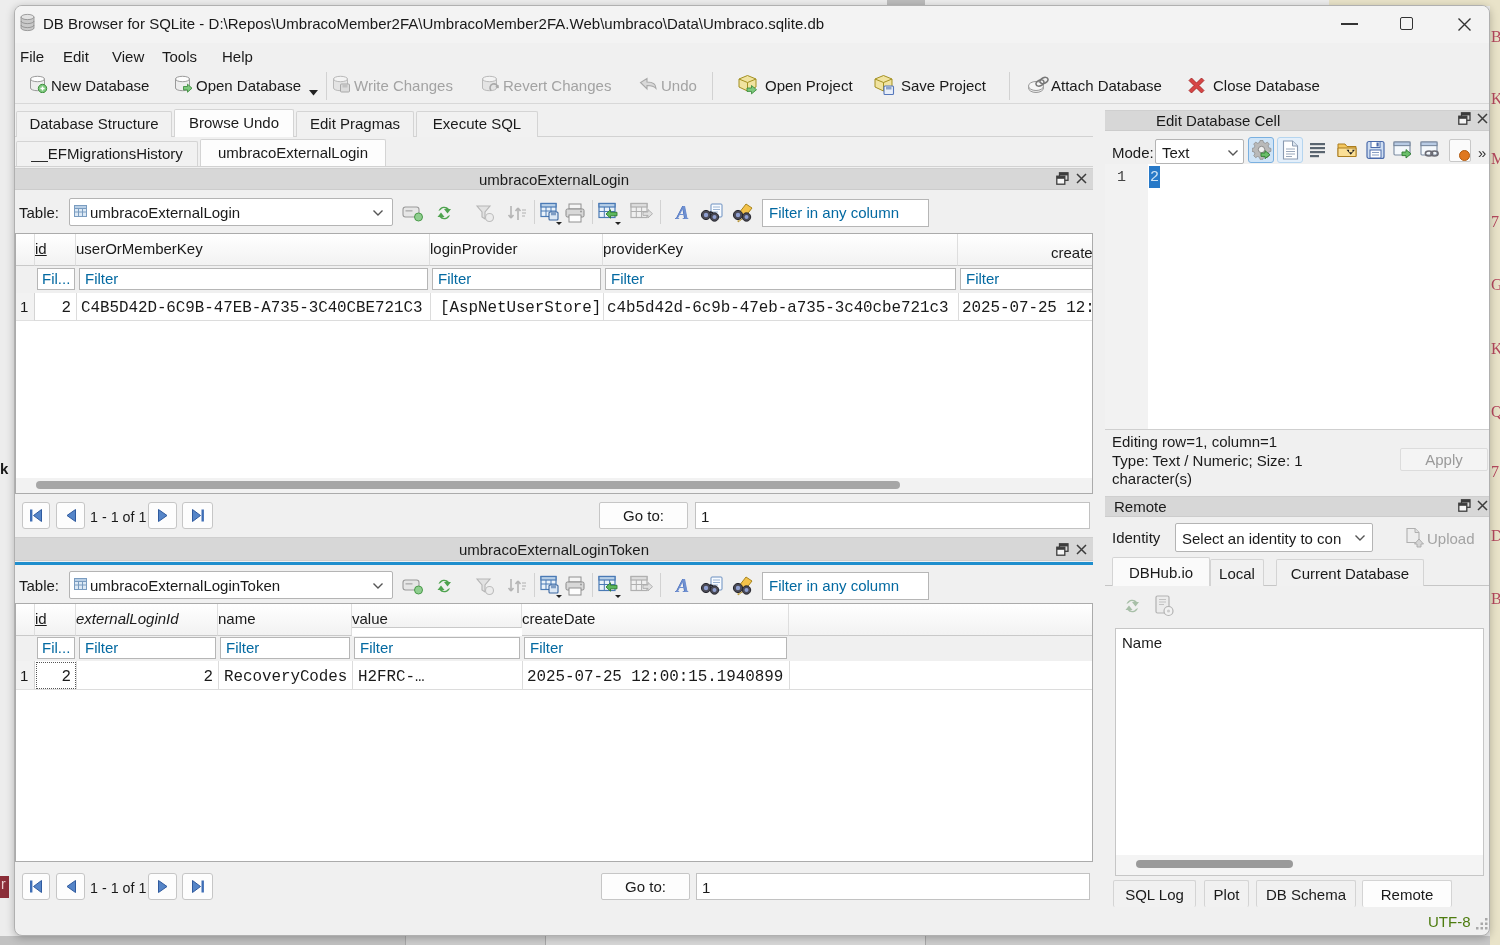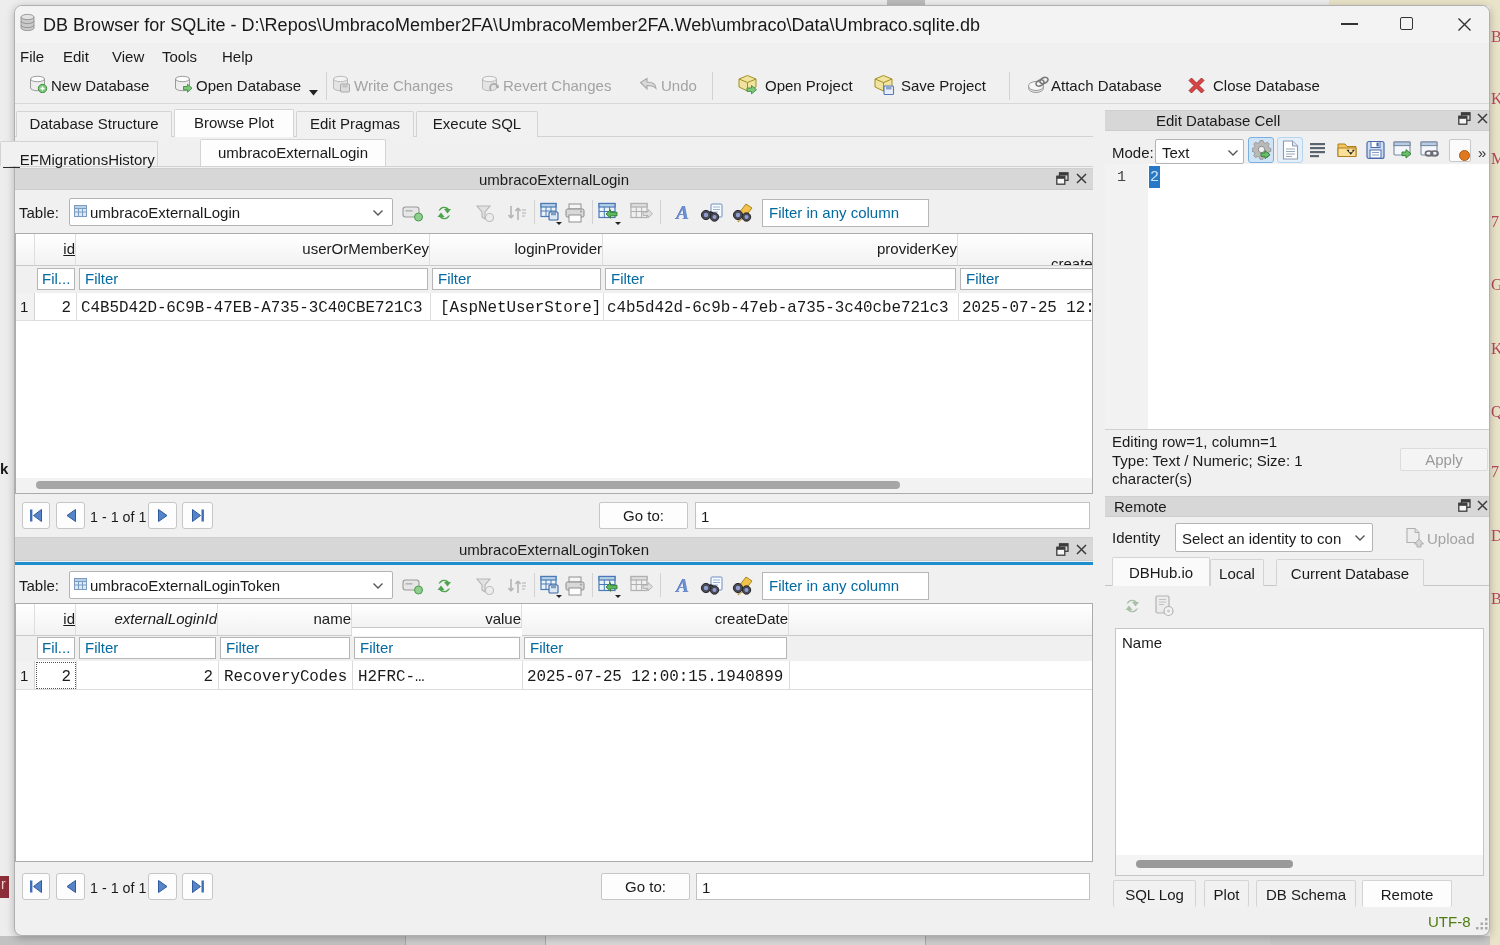--- a/index.html
+++ b/index.html
@@ -7,21 +7,21 @@
   body { position:relative; background:#ededed; font-family:"Liberation Sans",sans-serif; font-size:15px; color:#1a1a1a; }
   .abs { position:absolute; }
   .mono { font-family:"Liberation Mono",monospace; font-size:15.9px; letter-spacing:-0.05px; white-space:pre; }
   .gray { color:#a3a3a3; }
   .vsep { position:absolute; width:1px; background:#d2d2d2; }
   .ttl { position:absolute; background:#d7d7d7; border-top:1px solid #cfcfcf; border-bottom:1px solid #cccccc; }
   .ttl .t { position:absolute; top:2px; width:100%; text-align:center; color:#1c1c1c; }
   .cbox { position:absolute; background:#fff; border:1px solid #b4b4b4; border-radius:2px; }
   .fbox { position:absolute; background:#fff; border:1px solid #b6b6b6; color:#0369a1; overflow:hidden; white-space:nowrap; }
   .pbtn { position:absolute; background:#fdfdfd; border:1px solid #c6c6c6; border-radius:3px; }
-  .hdr { position:absolute; background:linear-gradient(#ffffff,#f2f2f2); border-right:1px solid #dedede; overflow:hidden; text-align:right; white-space:nowrap; }
+  .hdr { position:absolute; background:linear-gradient(#ffffff,#f2f2f2); border-right:1px solid #dedede; overflow:hidden; text-align:left; white-space:nowrap; }
   .tabx { position:absolute; background:#f1f1f1; border:1px solid #d4d4d4; border-bottom:none; border-radius:2px 2px 0 0; text-align:center; }
   .tabon { background:#fdfdfd; }
   svg { display:block; }
 </style>
 </head>
 <body>
 
 <div class="abs" style="left:887px; top:0; width:38px; height:6px; background:#bcbcbc;"></div>
 <div class="abs" style="left:1329px; top:0; width:171px; height:6px; background:#e9e3c9;"></div>
 <div class="abs" style="left:1490px; top:0; width:10px; height:945px; background:#e9e3c9;"></div>
@@ -57,21 +57,21 @@
           <stop offset="0" stop-color="#e8e8e8"></stop>
           <stop offset="0.5" stop-color="#b9b9b9"></stop>
           <stop offset="1" stop-color="#d5d5d5"></stop>
         </linearGradient>
       </defs>
       <path d="M3 4 v11 a6.5 2.6 0 0 0 13 0 v-11 z" fill="#c9c9c9" stroke="#8a8a8a" stroke-width="0.8"></path>
       <ellipse cx="9.5" cy="4" rx="6.5" ry="2.6" fill="#e3e3e3" stroke="#8a8a8a" stroke-width="0.8"></ellipse>
       <path d="M3 8 a6.5 2.6 0 0 0 13 0 M3 12 a6.5 2.6 0 0 0 13 0" fill="none" stroke="#8a8a8a" stroke-width="0.8"></path>
     </svg>
 </div>
-<div class="abs" style="left:43px; top:15px; font-size:18px; letter-spacing:0.02px; color:#191919;">DB Browser for SQLite - D:\Repos\UmbracoMember2FA\UmbracoMember2FA.Web\umbraco\Data\Umbraco.sqlite.db</div>
+<div class="abs" style="left:43px; top:15px; font-size:15px; letter-spacing:0.02px; color:#191919;">DB Browser for SQLite - D:\Repos\UmbracoMember2FA\UmbracoMember2FA.Web\umbraco\Data\Umbraco.sqlite.db</div>
 <div class="abs" style="left:1341px; top:23px; width:17px; height:2px; background:#333;"></div>
 <div class="abs" style="left:1400px; top:17px; width:13px; height:13px; border:1.4px solid #333; border-radius:2px;"></div>
 <svg class="abs" style="left:1457px; top:17px;" width="15" height="15" viewBox="0 0 15 15">
     <path d="M1.5 1.5 L13.5 13.5 M13.5 1.5 L1.5 13.5" stroke="#333" stroke-width="1.4"></path>
   </svg>
 
 <div class="abs" style="left:20px; top:48px;">File</div>
 <div class="abs" style="left:63px; top:48px;">Edit</div>
 <div class="abs" style="left:112px; top:48px;">View</div>
 <div class="abs" style="left:162px; top:48px;">Tools</div>
@@ -153,26 +153,26 @@
 <div class="abs" style="left:1051px; top:77px;">Attach Database</div>
 <div class="abs" style="left:1186px; top:75px;">
     <svg width="21" height="20" viewBox="0 0 21 20">
       <path d="M3 5.5 L5.5 3 10.5 8 15.5 3 18 5.5 13 10.5 18 15.5 15.5 18 10.5 13 5.5 18 3 15.5 8 10.5 z" fill="#d64545" stroke="#a02020" stroke-width="0.8"></path>
     </svg>
   </div>
 <div class="abs" style="left:1213px; top:77px;">Close Database</div>
 
 <div class="abs" style="left:15px; top:136px; width:1078px; height:1px; background:#d2d2d2;"></div>
 <div class="tabx" style="left:16px; top:111px; width:156px; height:26px; padding-top:3px;">Database Structure</div>
-<div class="tabx tabon" style="left:174px; top:109px; width:120px; height:28px; padding-top:4px;">Browse Plot</div>
+<div class="tabx tabon" style="left:174px; top:109px; width:120px; height:28px; padding-top:4px;">Browse Undo</div>
 <div class="tabx" style="left:296px; top:111px; width:118px; height:26px; padding-top:3px;">Edit Pragmas</div>
 <div class="tabx" style="left:416px; top:111px; width:122px; height:26px; padding-top:3px;">Execute SQL</div>
 
 <div class="abs" style="left:15px; top:166px; width:1078px; height:1px; background:#d2d2d2;"></div>
-<div class="tabx" style="left:0; top:141px; width:158px; height:25px; padding-top:9px;">__EFMigrationsHistory</div>
+<div class="tabx" style="left:16px; top:141px; width:182px; height:25px; padding-top:3px;">__EFMigrationsHistory</div>
 <div class="tabx tabon" style="left:200px; top:139px; width:186px; height:27px; padding-top:4px;">umbracoExternalLogin</div>
 
 <div class="ttl" style="left:15px; top:168px; width:1078px; height:22px;">
     <span class="t">umbracoExternalLogin</span>
   </div>
 <div class="abs" style="left:1056px; top:172px;">
     <svg width="13" height="13" viewBox="0 0 13 13">
       <rect x="3.5" y="0.8" width="8.5" height="7.5" fill="none" stroke="#3c3c3c" stroke-width="1.3"></rect>
       <rect x="3.5" y="0.8" width="8.5" height="2.6" fill="#3c3c3c"></rect>
       <rect x="0.8" y="4.2" width="8" height="8" fill="#f5f5f5" stroke="#3c3c3c" stroke-width="1.3"></rect>
@@ -288,21 +288,21 @@
     </svg>
   </div>
 <div class="fbox" style="left:762px; top:199px; width:167px; height:28px; padding:4px 0 0 6px;">Filter in any column</div>
 
 <div class="abs" style="left:15px; top:233px; width:1078px; height:261px; background:#ffffff; border:1px solid #ababab;"></div>
 <div class="hdr" style="left:16px; top:234px; width:19px; height:32px; border-bottom:1px solid #c9c9c9;"></div>
 <div class="hdr" style="left:35px; top:234px; width:41px; height:32px; border-bottom:1px solid #c9c9c9; padding-top:6px;"><span style="text-decoration:underline;">id</span></div>
 <div class="hdr" style="left:76px; top:234px; width:354px; height:32px; border-bottom:1px solid #c9c9c9; padding-top:6px;">userOrMemberKey</div>
 <div class="hdr" style="left:430px; top:234px; width:173px; height:32px; border-bottom:1px solid #c9c9c9; padding-top:6px;">loginProvider</div>
 <div class="hdr" style="left:603px; top:234px; width:355px; height:32px; border-bottom:1px solid #c9c9c9; padding-top:6px;">providerKey</div>
-<div class="hdr" style="left:958px; top:234px; width:134px; height:32px; border-right:none; border-bottom:1px solid #c9c9c9; padding-top:21px; text-align:left;"><span style="padding-left:93px;">create</span></div>
+<div class="hdr" style="left:958px; top:234px; width:134px; height:32px; border-right:none; border-bottom:1px solid #c9c9c9; padding-top:10px; text-align:left;"><span style="padding-left:93px;">create</span></div>
 <div class="abs" style="left:16px; top:266px; width:1076px; height:27px; background:#f0f0f0;"></div>
 <div class="fbox" style="left:37px; top:268px; width:38px; height:22px; padding:1px 0 0 4px;">Fil...</div>
 <div class="fbox" style="left:79px; top:268px; width:349px; height:22px; padding:1px 0 0 5px;">Filter</div>
 <div class="fbox" style="left:432px; top:268px; width:169px; height:22px; padding:1px 0 0 5px;">Filter</div>
 <div class="fbox" style="left:605px; top:268px; width:351px; height:22px; padding:1px 0 0 5px;">Filter</div>
 <div class="fbox" style="left:960px; top:268px; width:132px; height:22px; border-right:none; padding:1px 0 0 5px;">Filter</div>
 
 <div class="abs" style="left:16px; top:293px; width:19px; height:28px; background:#f2f2f2; border-right:1px solid #d4d4d4; border-bottom:1px solid #e0e0e0;"></div>
 <div class="abs" style="left:20px; top:298px;">1</div>
 <div class="abs" style="left:35px; top:293px; width:1057px; height:28px; border-bottom:1px solid #dcdcdc;"></div>

